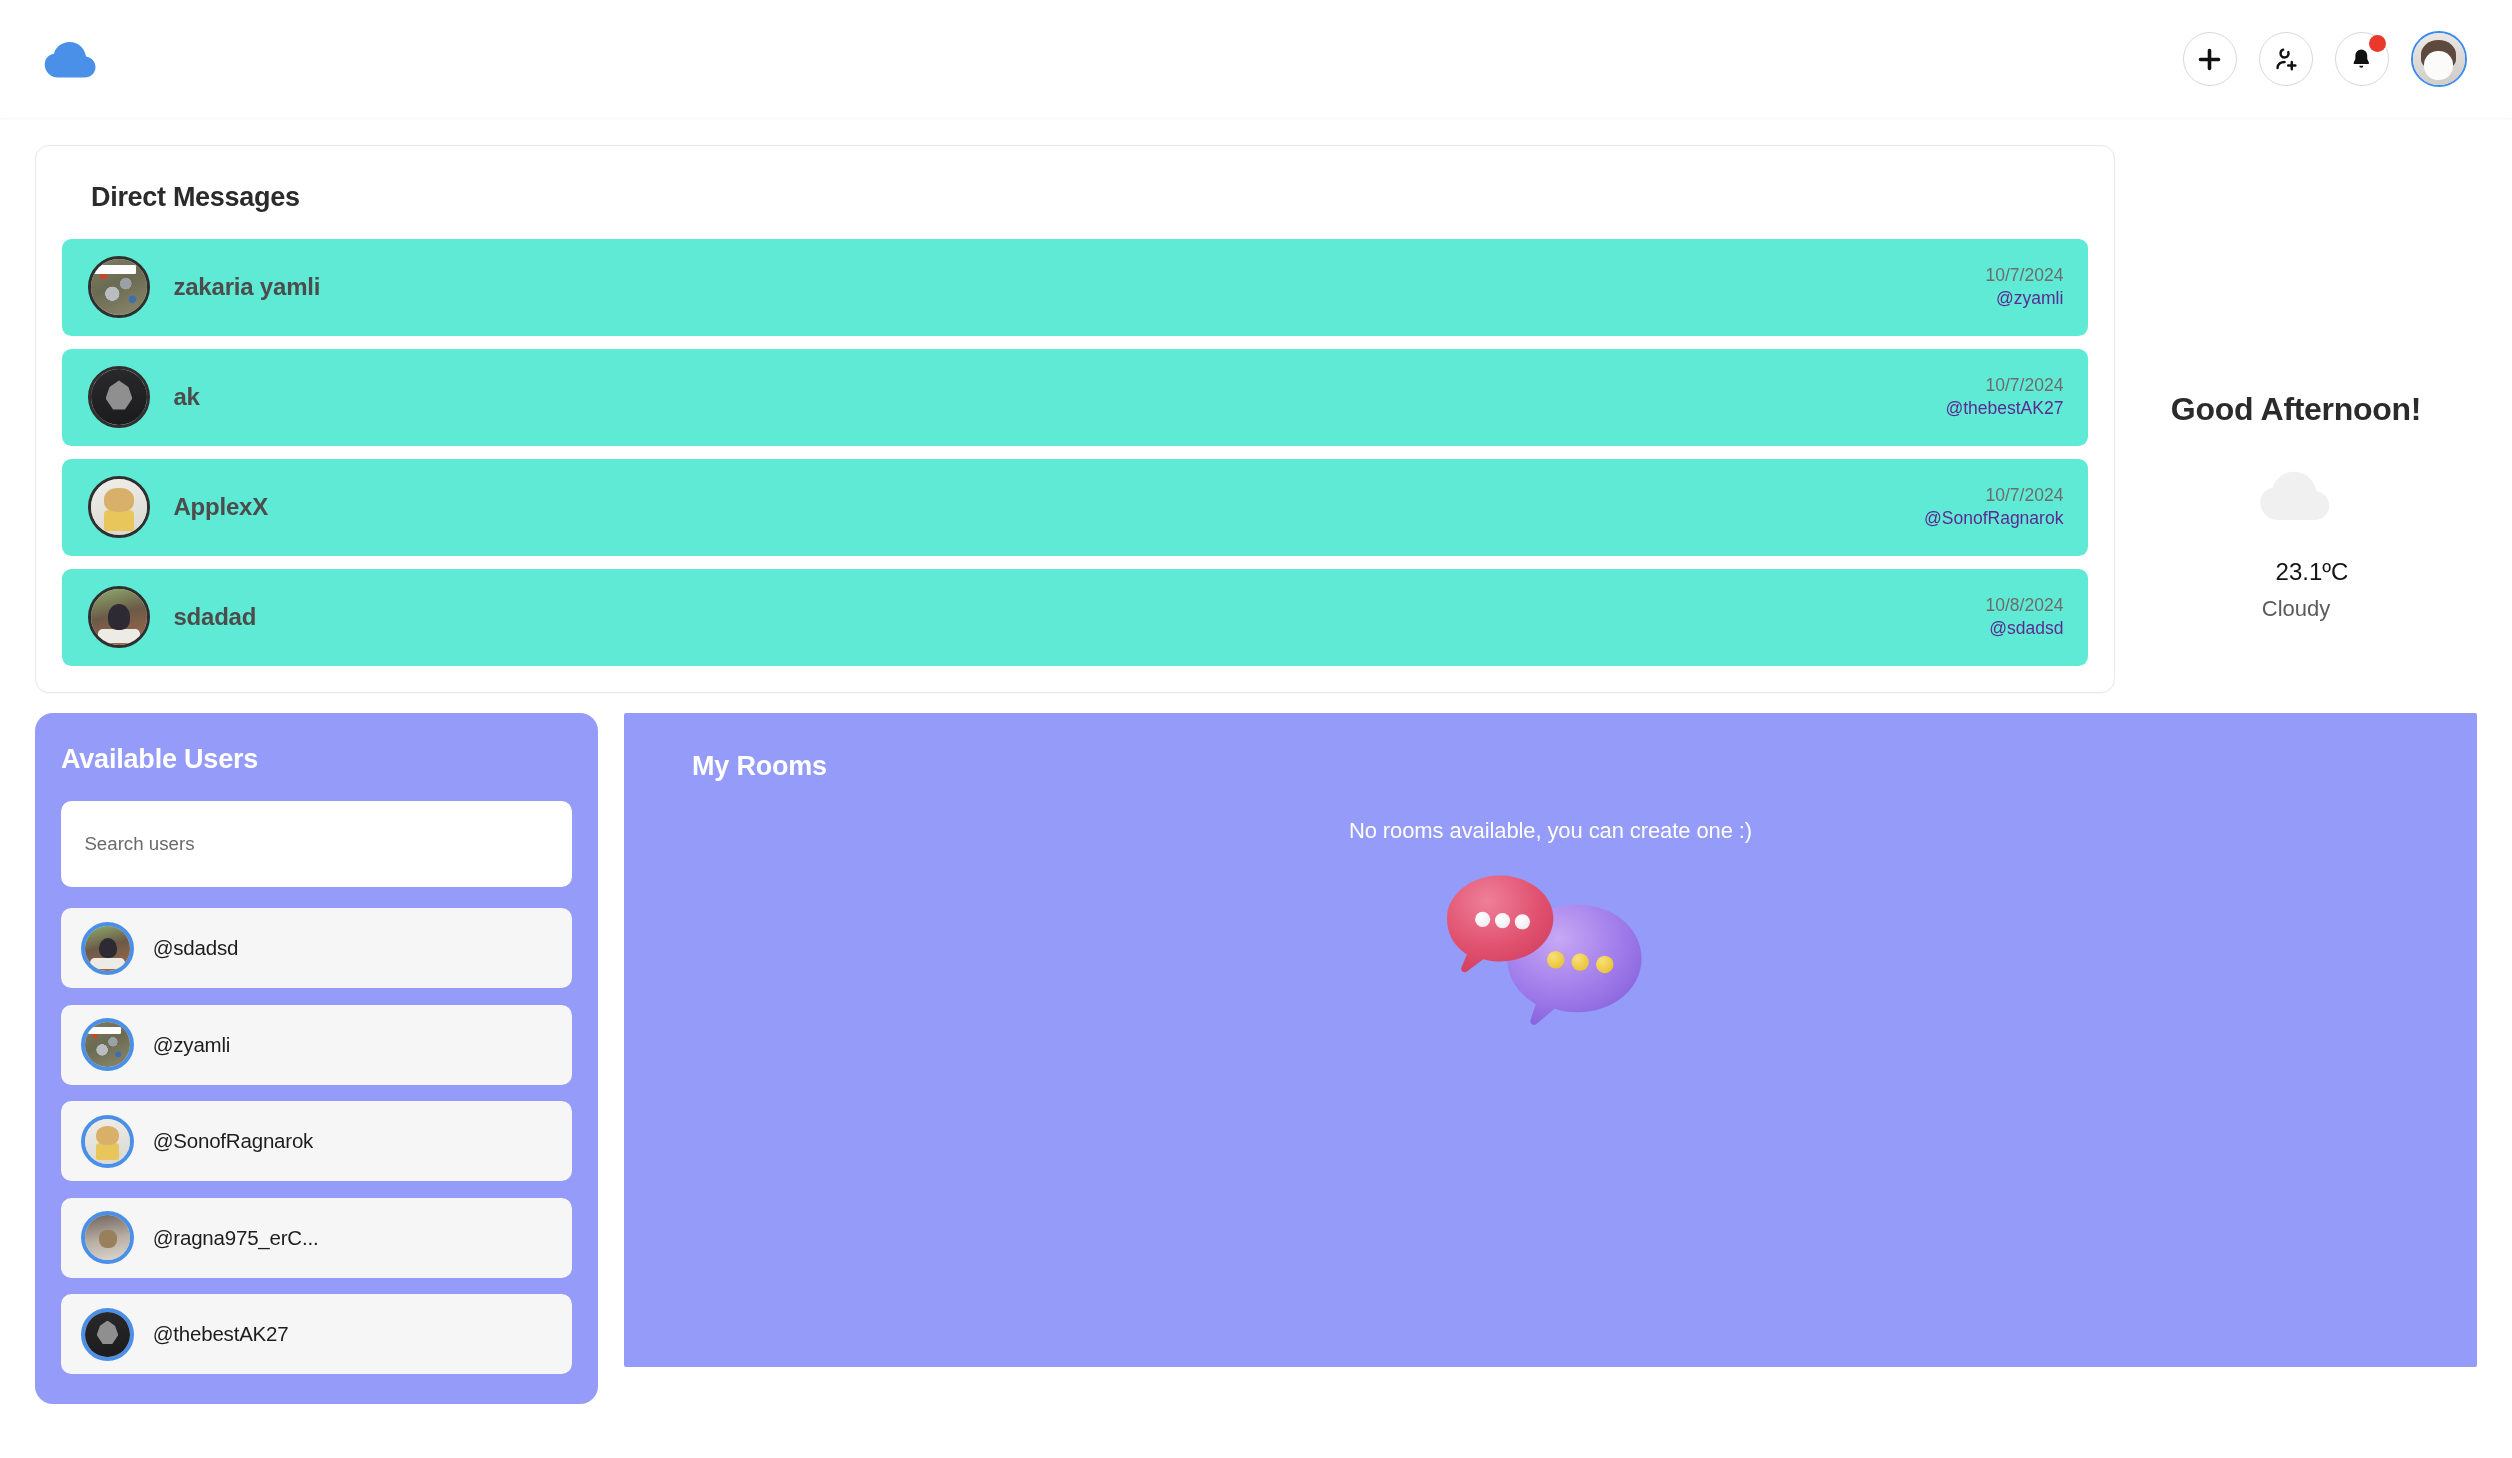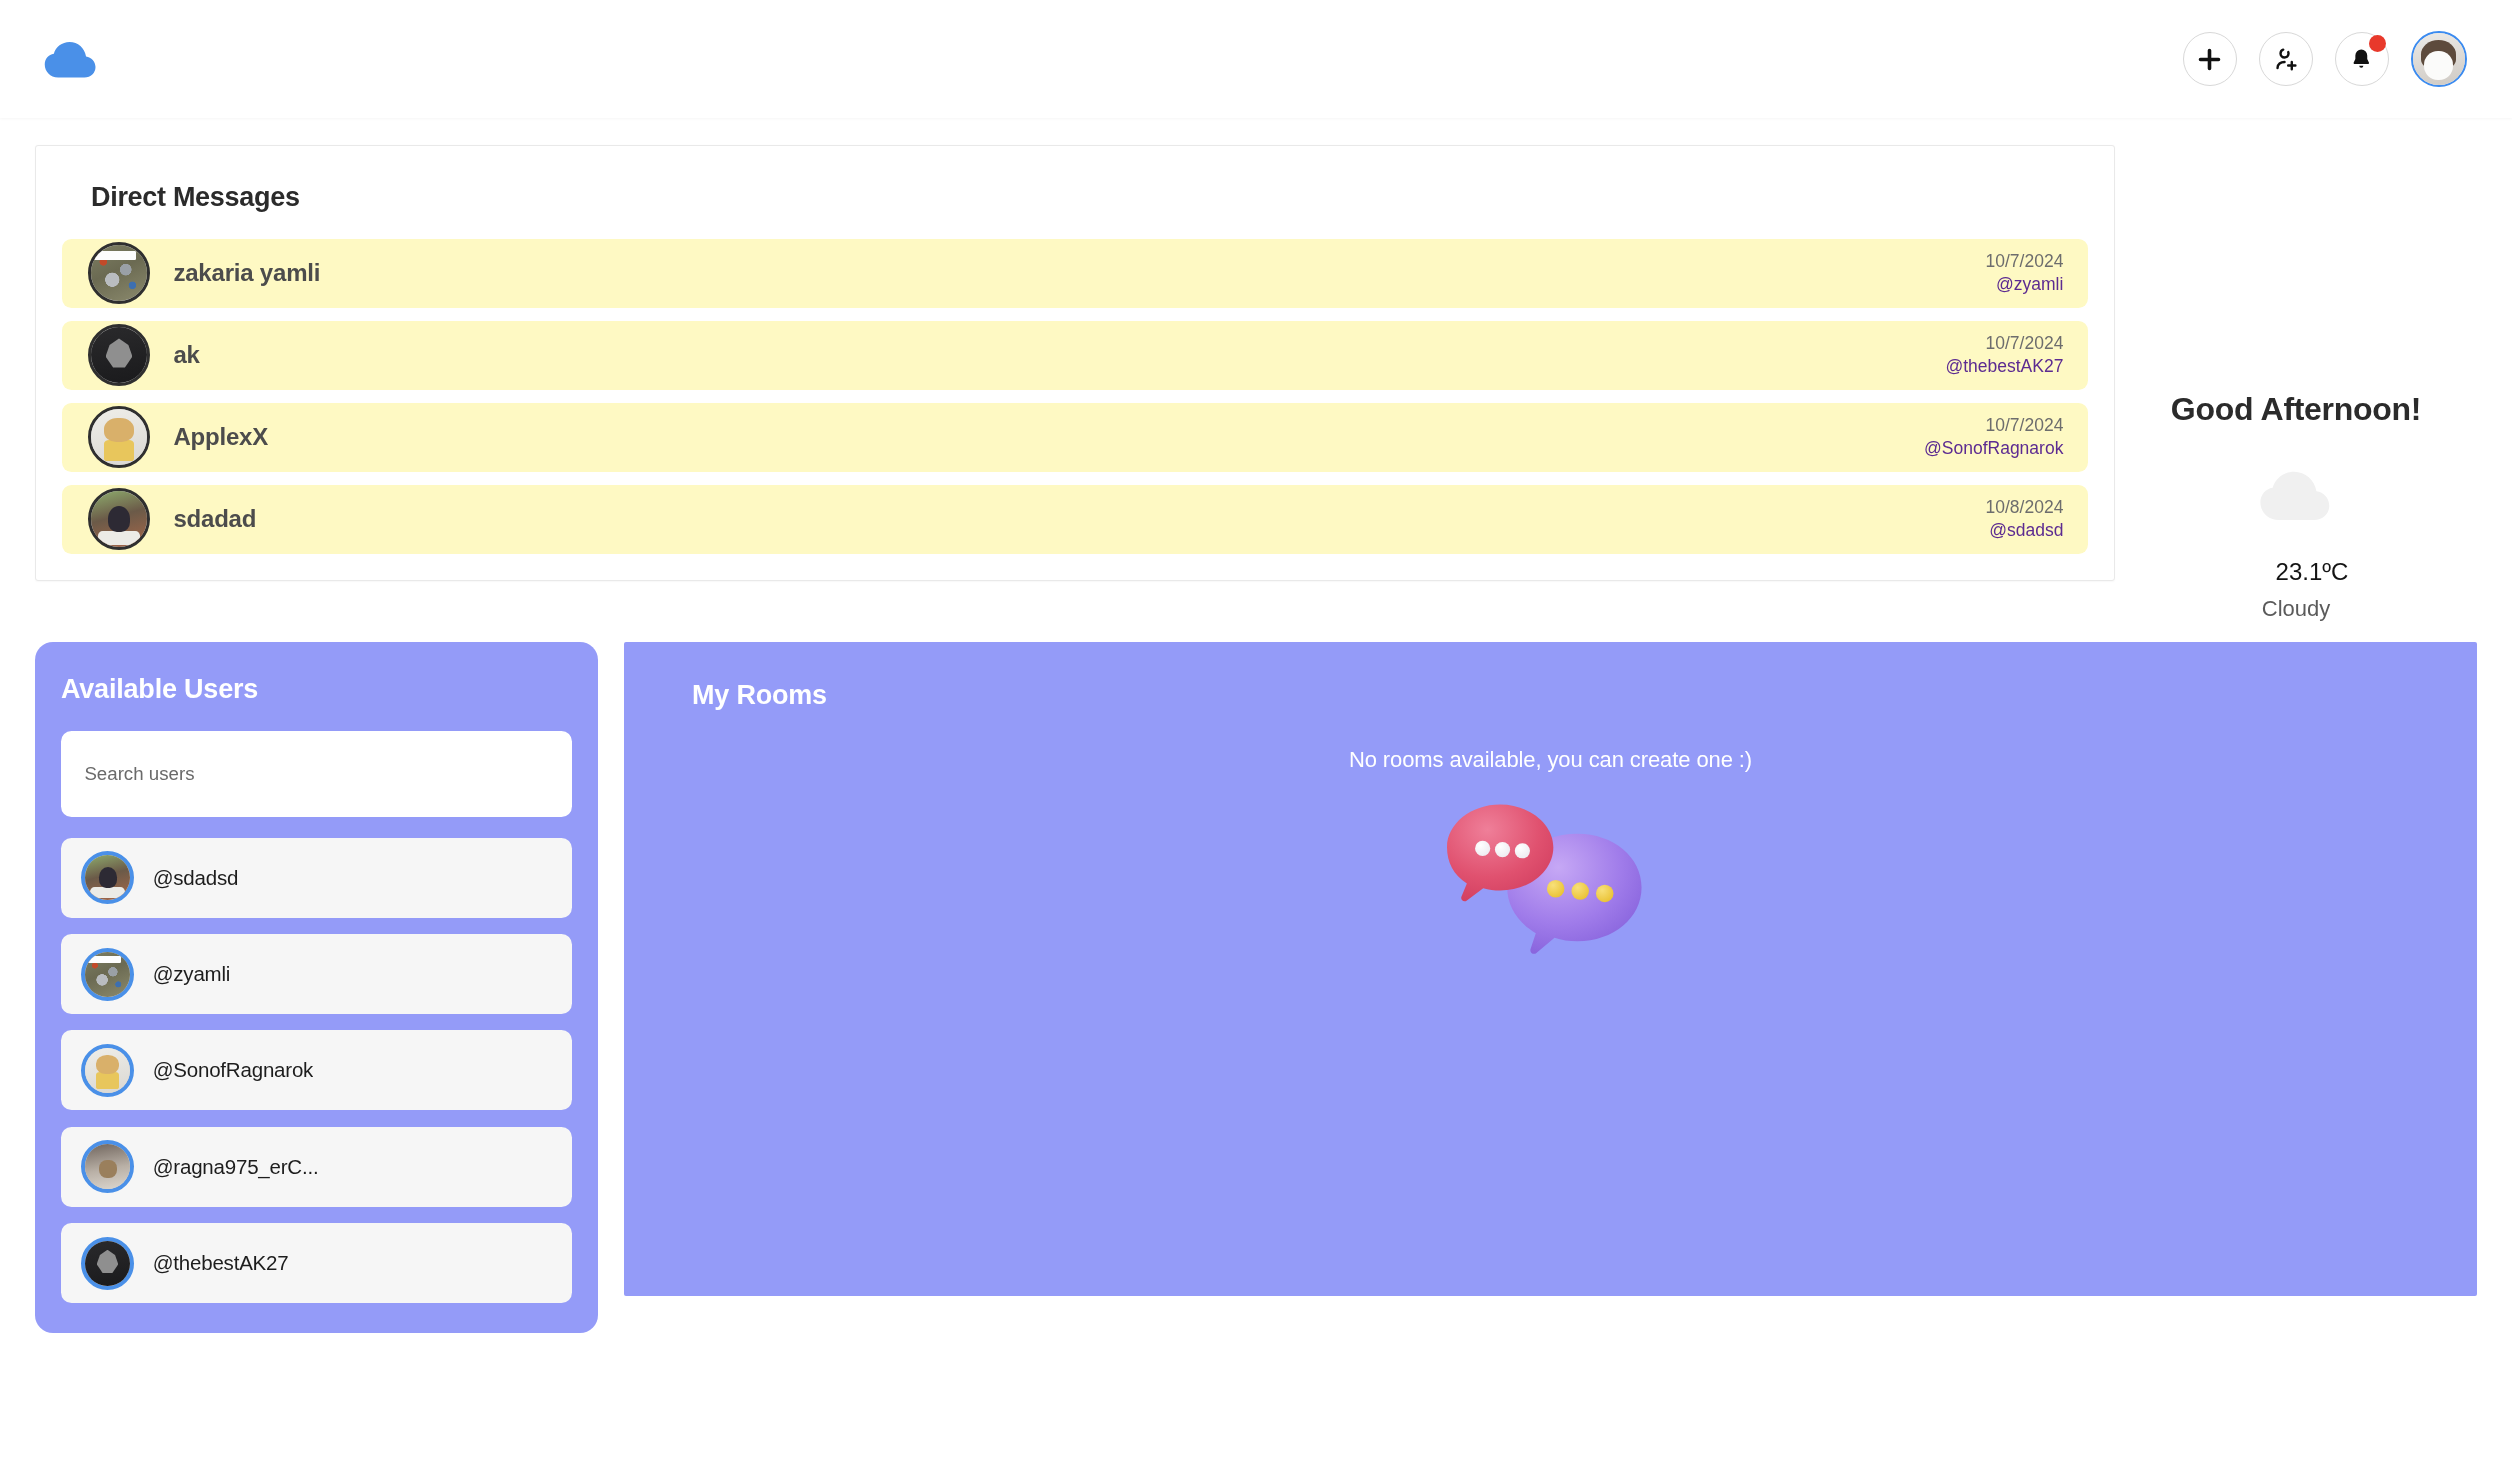--- a/index.html
+++ b/index.html
@@ -57,37 +57,37 @@
   
   .page { padding: 0; }
 
   .top-row { display: flex; align-items: flex-start; padding: 27px 35px 0 35px; }
 
   .dm-card {
     flex: none;
     width: 2080px;
     background: #ffffff;
     border: 1.2px solid #e9e9e9;
-    border-radius: 3px;
+    border-radius: 14px;
     padding: 30px 26px 26px 26px;
     box-shadow: 0 0.6px 1.8px rgba(0,0,0,0.03);
   }
   .dm-title {
     font-size: 27px;
     font-weight: bold;
     color: #2b2b2b;
     letter-spacing: -0.3px;
     margin: 5.8px 0 26px 29px;
   }
   .dm-row {
     display: flex;
     align-items: center;
-    background: #fef9c3;
+    background: #5eead4;
     border-radius: 9.4px;
-    height: 69px;
+    height: 97px;
     margin-bottom: 13px;
     padding: 0 24.6px 0 26px;
     cursor: pointer;
   }
   .dm-row:last-child { margin-bottom: 0; }
   .dm-avatar {
     width: 62px; height: 62px;
     border-radius: 50%;
     border: 3.5px solid #2f2f2f;
     overflow: hidden;

